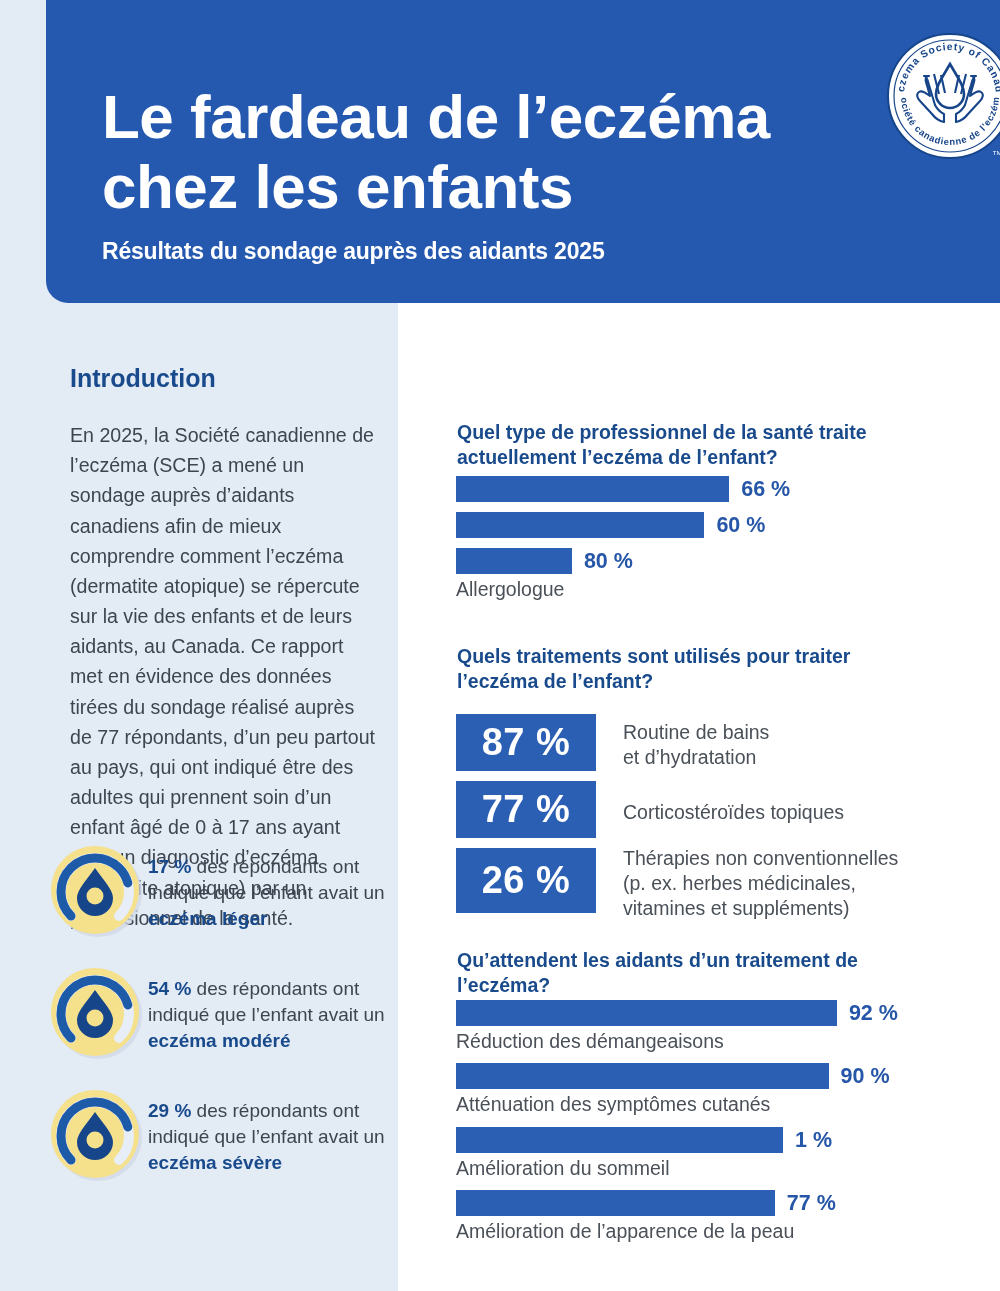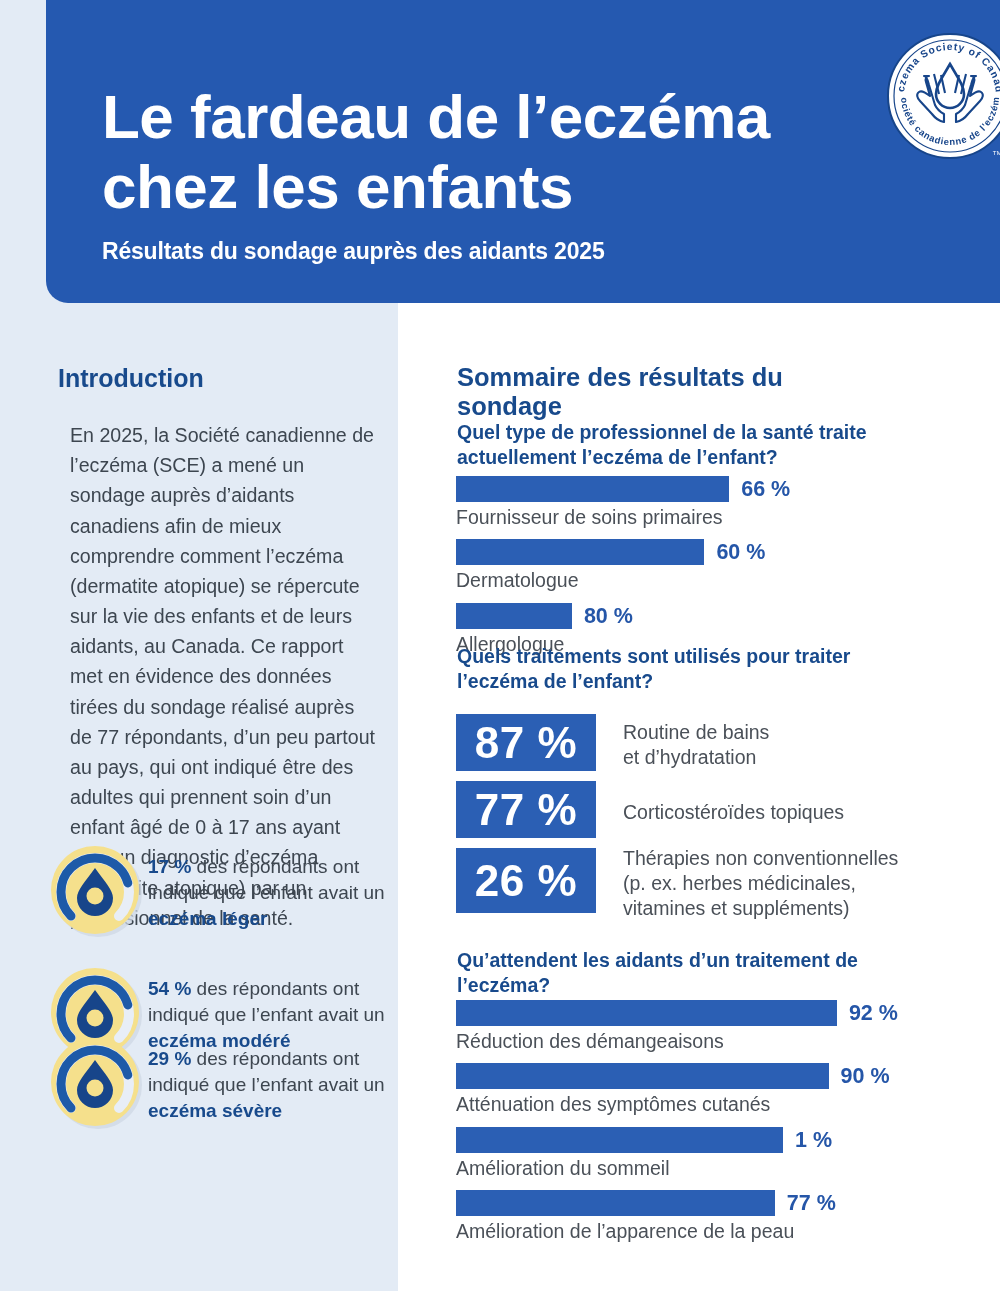--- a/index.html
+++ b/index.html
@@ -41,33 +41,33 @@
     position:absolute; left:836px; top:28px; width:136px; height:136px;
   }
   .logo svg { display:block; width:136px; height:136px; }
   .logo-tm {
     position:absolute; right:4px; bottom:8px;
     font-size:6px; color:#ffffff; letter-spacing:0.3px;
   }
 
   
   .intro-heading {
-    position:absolute; left:58px; top:364px;
+    position:absolute; left:70px; top:364px;
     color:#184a8c; font-size:25px; font-weight:bold;
   }
   .intro-body {
     position:absolute; left:70px; top:420px; width:310px;
     color:#3d4650; font-size:19.6px; line-height:1.54;
   }
 
   
   .sev-row { position:absolute; left:40px; width:360px; height:110px; }
   .sev-1 { top:840px; }
   .sev-2 { top:962px; }
-  .sev-3 { top:1032px; }
+  .sev-3 { top:1084px; }
 
   .sev-icon { position:absolute; left:6px; top:0; width:100px; height:100px; }
   .sev-icon svg { display:block; width:100px; height:100px; }
 
   .sev-text {
     position:absolute; left:108px; top:14px; width:250px;
     color:#3d4650; font-size:19px; line-height:1.37;
   }
   .sev-text b { color:#184a8c; font-weight:bold; }
 
@@ -104,21 +104,21 @@
     margin-top:3px;
     color:#4a5058; font-size:19.5px; line-height:1.25;
   }
 
   
   .treatments { position:absolute; left:456px; top:714px; }
   .tr-row { position:relative; height:62px; margin-bottom:5px; }
   .tr-box {
     position:absolute; left:0; top:0; width:140px; height:57px;
     background:#2b5fb4;
-    color:#ffffff; font-size:44px; font-weight:bold;
+    color:#ffffff; font-size:38px; font-weight:bold;
     display:flex; align-items:center; justify-content:center;
     letter-spacing:0.5px;
   }
   .tr-label {
     position:absolute; left:158px; top:50%;
     transform:translateY(-50%); width:350px;
     color:#4a5058; font-size:19.5px; line-height:1.27;margin-left:9px;
   }
   .tr-row.tall { height:70px; }
   .tr-row.tall .tr-box { height:65px; }
@@ -214,37 +214,34 @@
         <path d="M 25,76 A 34,34 0 1 1 73,76" fill="none" stroke="#1d5aa8" stroke-width="9" stroke-linecap="round" stroke-dasharray="150 60" stroke-dashoffset="26"></path>
         <path d="M 49,28 C 39,42 31,50 31,58 a 18,18 0 0 0 36,0 C 67,50 59,42 49,28 Z" fill="#17458a"></path>
         <circle cx="49" cy="56" r="8.5" fill="#f5e08c"></circle>
       </svg>
     </div>
     <div class="sev-text">
       <b>29 %</b><span> des répondants ont indiqué que l’enfant avait un </span><b>eczéma sévère</b>
     </div>
   </div>
 
-  <div class="summary-heading">Sommaire des résultats du sondage</div>
 
   <div class="q-heading q1">Quel type de professionnel de la santé traite actuellement l’eczéma de l’enfant?</div>
   <div class="barchart bc1" id="chart1">
       <div class="bar-item">
         <div class="bar-track">
           <div class="bar-fill" style="width: 273.24px;"></div>
           <div class="bar-value" style="left: 285.24px;">66 %</div>
         </div>
-        <div class="bar-label">Fournisseur de soins primaires</div>
       </div>
       <div class="bar-item">
         <div class="bar-track">
           <div class="bar-fill" style="width: 248.4px;"></div>
           <div class="bar-value" style="left: 260.4px;">60 %</div>
         </div>
-        <div class="bar-label">Dermatologue</div>
       </div>
       <div class="bar-item">
         <div class="bar-track">
           <div class="bar-fill" style="width: 115.92px;"></div>
           <div class="bar-value" style="left: 127.92px;">80 %</div>
         </div>
         <div class="bar-label">Allergologue</div>
       </div>
     </div>
 

